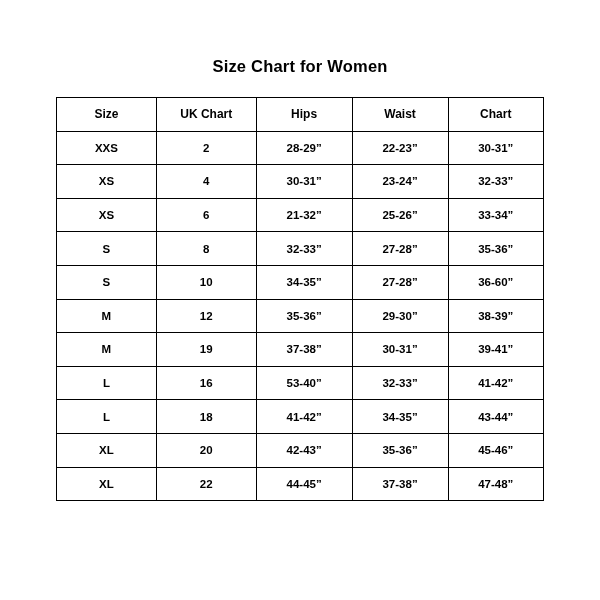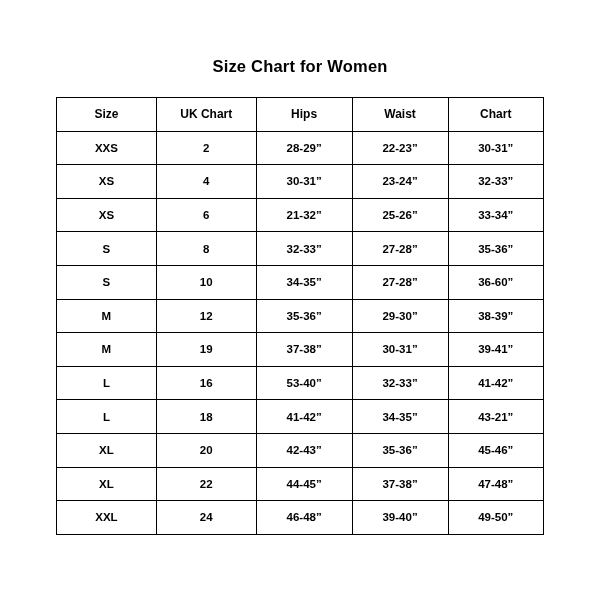--- a/index.html
+++ b/index.html
@@ -140,40 +140,33 @@
           <td>16</td>
           <td>53-40”</td>
           <td>32-33”</td>
           <td>41-42”</td>
         </tr>
         <tr>
           <td>L</td>
           <td>18</td>
           <td>41-42”</td>
           <td>34-35”</td>
-          <td>43-21”</td>
+          <td>43-44”</td>
         </tr>
         <tr>
           <td>XL</td>
           <td>20</td>
           <td>42-43”</td>
           <td>35-36”</td>
           <td>45-46”</td>
         </tr>
         <tr>
           <td>XL</td>
           <td>22</td>
           <td>44-45”</td>
           <td>37-38”</td>
           <td>47-48”</td>
         </tr>
-        <tr>
-          <td>XXL</td>
-          <td>24</td>
-          <td>46-48”</td>
-          <td>39-40”</td>
-          <td>49-50”</td>
-        </tr>
       </tbody>
     </table>
   </div>
 
 </div>
 
 </body></html>

